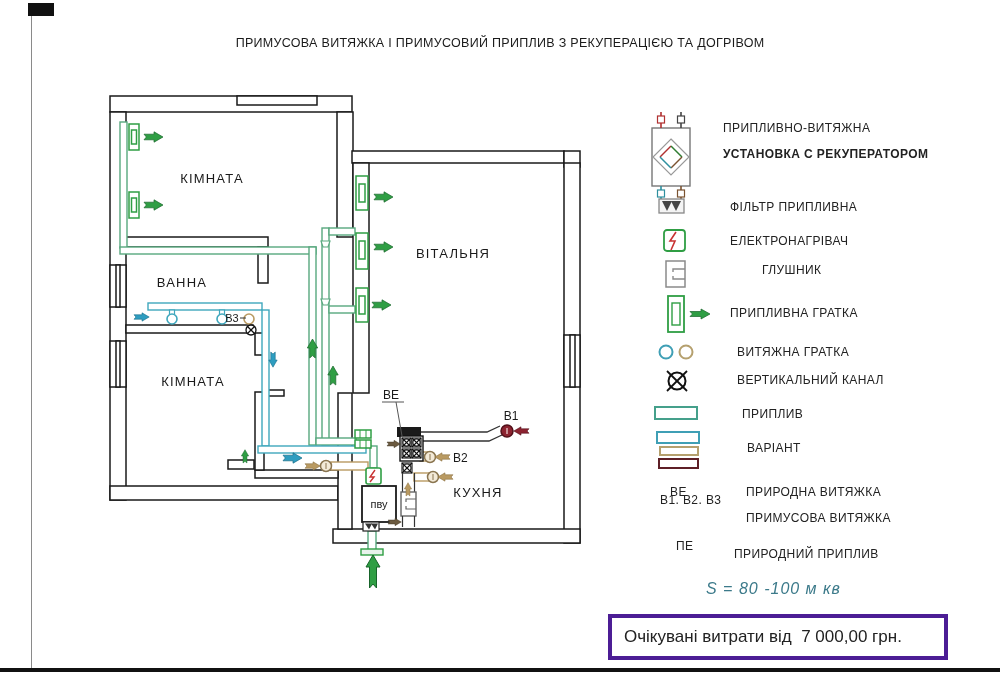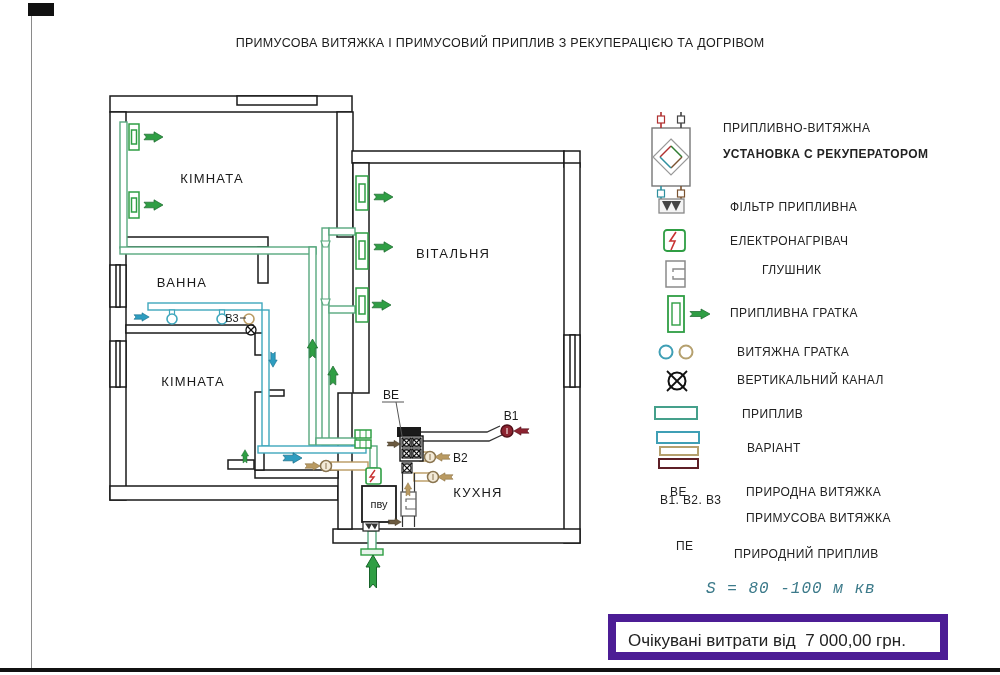--- a/index.html
+++ b/index.html
@@ -5,21 +5,21 @@
   html,body{margin:0;padding:0;background:#fff;}
   #page{position:relative;width:1000px;height:675px;background:#fff;overflow:hidden;
         font-family:"Liberation Sans","DejaVu Sans",sans-serif;color:#1a1a1a;}
   .abs{position:absolute;}
   .title{width:1000px;text-align:center;font-size:14px;letter-spacing:.6px;color:#1a1a1a;}
   .subtitle{width:1000px;text-align:center;font-size:12.5px;letter-spacing:.3px;color:#1a1a1a;}
   .leg-label{font-size:12px;letter-spacing:.4px;color:#222;white-space:nowrap;}
   .leg-sym{font-size:12px;letter-spacing:.4px;color:#222;white-space:nowrap;}
   .swatch{background:#fff;box-sizing:border-box;}
   .area-note{font-size:16px;font-style:italic;letter-spacing:1px;color:#3c7a8a;white-space:nowrap;}
-  .cost-box{box-sizing:border-box;border:8px solid #4c1d95;background:#fff;}
+  .cost-box{box-sizing:border-box;border:4px solid #4c1d95;background:#fff;}
   .cost-text{font-size:17px;color:#222;line-height:38px;padding-left:12px;white-space:pre;}
   svg text{font-family:"Liberation Sans","DejaVu Sans",sans-serif;fill:#1a1a1a;}
   .wall{fill:#fff;stroke:#1a1a1a;stroke-width:1.5;}
   .duct-g{fill:#fff;stroke:#58a87e;stroke-width:1.4;}
   .duct-b{fill:#fff;stroke:#3fa7bd;stroke-width:1.4;}
   .duct-t{fill:#fff;stroke:#b99a62;stroke-width:1.4;}
   .grille-g{fill:#fff;stroke:#2f9e44;stroke-width:1.5;}
 </style>
 </head>
 <body>
@@ -308,19 +308,19 @@
   <div class="abs swatch" style="left:658px;top:458px;width:41px;height:11px;border:2.5px solid #5e1f26;"></div>
   <div class="abs leg-label" style="left:747px;top:441px;">ВАРІАНТ</div>
 
   <div class="abs leg-sym" style="left:670px;top:485px;">ВЕ</div>
   <div class="abs leg-label" style="left:746px;top:485px;">ПРИРОДНА ВИТЯЖКА</div>
   <div class="abs leg-sym" style="left:660px;top:493px;">В1. В2. В3</div>
   <div class="abs leg-label" style="left:746px;top:511px;">ПРИМУСОВА ВИТЯЖКА</div>
   <div class="abs leg-sym" style="left:676px;top:539px;">ПЕ</div>
   <div class="abs leg-label" style="left:734px;top:539px;margin-top:8px;">ПРИРОДНИЙ ПРИПЛИВ</div>
 
-  <div class="abs area-note" style="left:706px;top:580px;font-family:Liberation Mono, monospace;">S = 80 -100 м кв</div>
+  <div class="abs area-note" style="left:706px;top:580px;">S = 80 -100 м кв</div>
 
   <div class="abs cost-box" style="left:608px;top:614px;width:340px;height:46px;">
     <div class="cost-text">Очікувані витрати від  7 000,00 грн.</div>
   </div>
 
 </div>
 
 </body></html>

